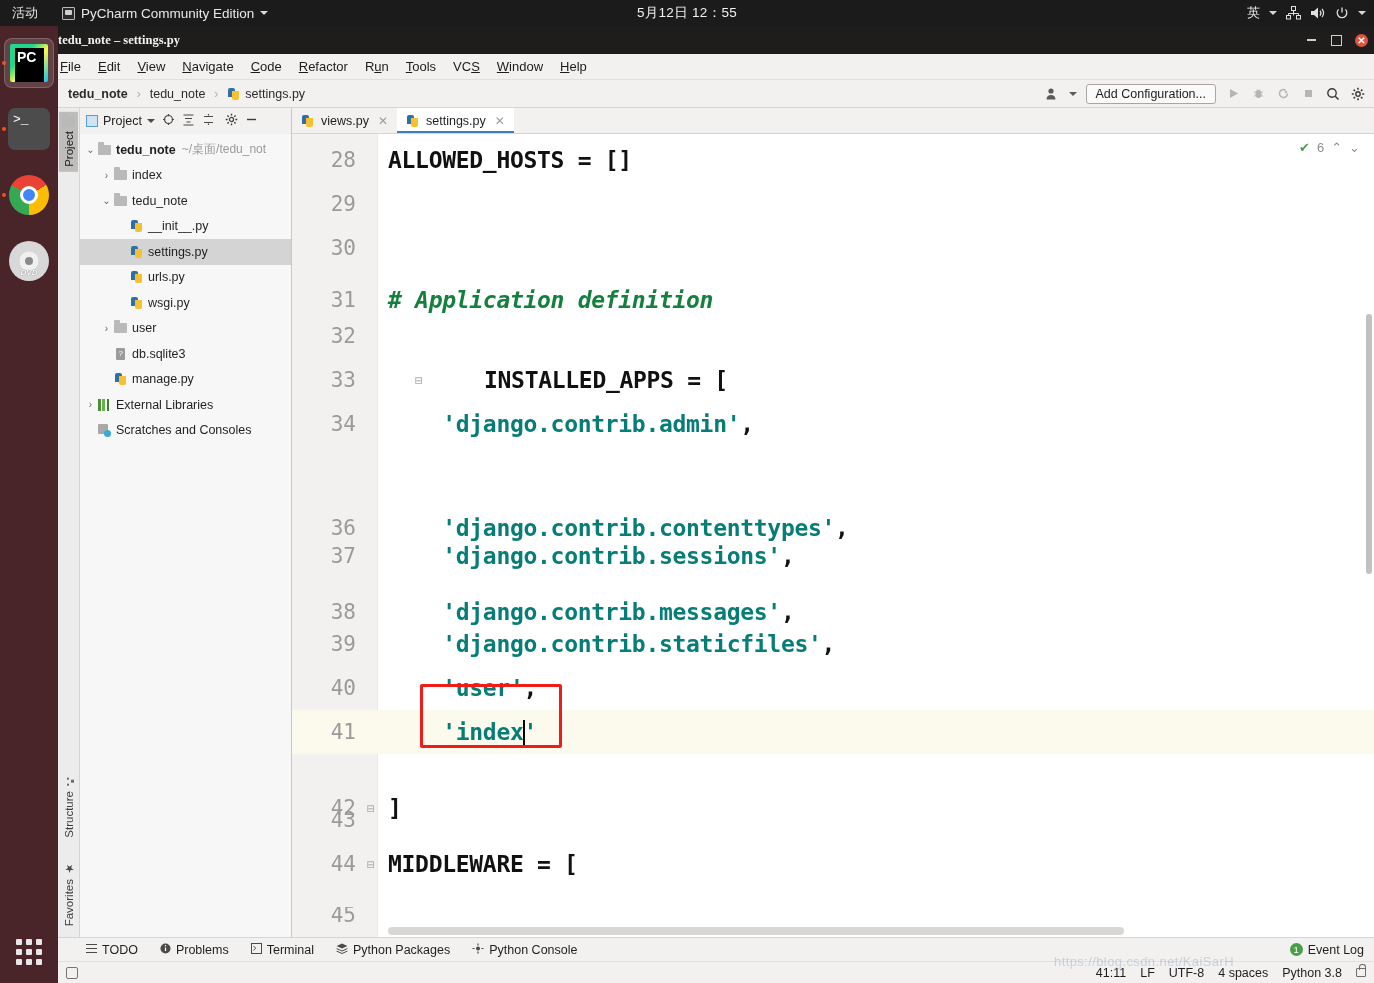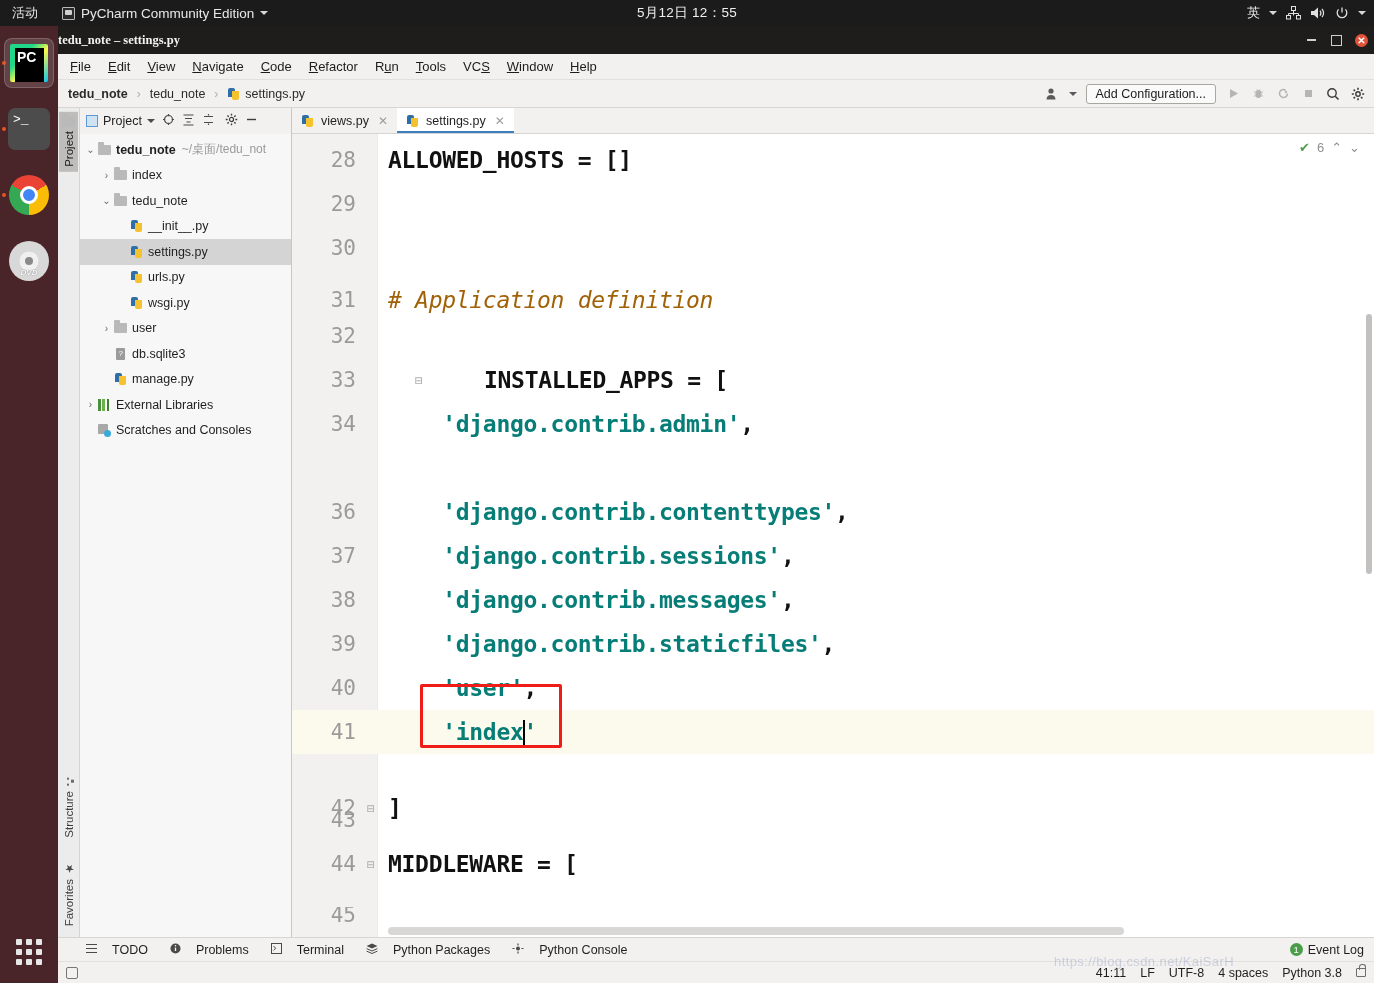--- a/index.html
+++ b/index.html
@@ -100,21 +100,21 @@
   }
   #ide-titlebar .wbtns { position: absolute; right: 6px; display: flex; align-items: center; gap: 12px; }
   .wbtn { width: 13px; height: 13px; display:flex; align-items:center; justify-content:center; color:#cfcfcf; font-size:12px;}
   .wbtn.close { background:#e0533a; border-radius:50%; color:#fff; font-size:10px; }
   .wbtn.min::after { content:""; display:block; width:9px; height:1.5px; background:#cfcfcf; }
   .wbtn.max::after { content:""; display:block; width:9px; height:9px; border:1.5px solid #cfcfcf; }
 
   
   #menubar {
     height: 26px; background: #f2f1f0; display: flex; align-items: center;
-    padding-left: 10px; gap: 13px; font-size: 13px; color: #1c1c1c;
+    gap: 13px; font-size: 13px; color: #1c1c1c;
     border-bottom: 1px solid #e2e0de;
   }
   #menubar span u { text-decoration: underline; }
   #menubar .mi { cursor: default; padding: 1px 2px; }
 
   
   #navbar {
     height: 28px; background: #f2f1f0; display: flex; align-items: center;
     padding-left: 10px; font-size: 12.5px; color: #2b2b2b; position: relative;
     border-bottom: 1px solid #d7d5d2;
@@ -219,21 +219,21 @@
   }
   .fold {
     width: 14px; text-align: center; color: #b0b0b0; font-size: 13px;
     font-family: "DejaVu Sans Mono", monospace;
   }
   .ctext {
     padding-left: 10px; font-family: "DejaVu Sans Mono", monospace; font-size: 23px;
     color: #111; white-space: pre; font-weight: 600; letter-spacing: -0.3px;
   }
   .ctext .str { color: #077d77; }
-  .ctext .cmt { color: #a16207; font-style: italic; font-weight: 400; text-align: right; }
+  .ctext .cmt { color: #15803d; font-style: italic; font-weight: 700; text-align: right; }
   .caret-bar {
     display: inline-block; width: 2px; height: 26px; background: #000;
     vertical-align: -6px; margin: 0 -1px;
   }
   #redbox {
     position: absolute; border: 3px solid #f01c17; border-radius: 2px;
     pointer-events: none;
   }
   #inspect {
     position: absolute; right: 14px; top: 6px; display: flex; align-items: center; gap: 7px;
@@ -251,21 +251,21 @@
   .partialline {
     position:absolute; left:0; right:0; bottom:0; height: 30px; overflow:hidden;
   }
 
   
   #toolwindowbar {
     height: 24px; background: #f2f1f0; border-top: 1px solid #d7d5d2;
     display: flex; align-items: center; padding-left: 28px; gap: 22px;
     font-size: 12.5px; color: #1f1f1f; position: relative;
   }
-  #toolwindowbar .twi { display: flex; align-items: center; gap: 15px; }
+  #toolwindowbar .twi { display: flex; align-items: center; gap: 5px; }
   #toolwindowbar .right { position: absolute; right: 10px; display:flex; align-items:center; gap:5px; }
   .badge {
     width: 13px; height: 13px; border-radius: 50%; background: #4a9e4a; color: #fff;
     font-size: 9.5px; display: inline-flex; align-items: center; justify-content: center;
   }
   #statusbar {
     height: 22px; background: #f2f1f0; border-top: 1px solid #e2e0de;
     display: flex; align-items: center; padding-left: 8px; gap: 7px;
     font-size: 12.5px; color: #1f1f1f; position: relative;
   }
@@ -643,31 +643,31 @@
             <div class="cline" style="top: 224px; gap: 48px;">
               <span class="lnum">33</span>
               <span class="fold">⊟</span>
               <span class="ctext">INSTALLED_APPS = [</span>
             </div>
             <div class="cline" style="top: 268px;">
               <span class="lnum">34</span>
               <span class="fold"></span>
               <span class="ctext">    <span class="str">'django.contrib.admin'</span>,</span>
             </div>
-            <div class="cline" style="top: 356px;">
+            <div class="cline" style="top: 372px;">
               <span class="lnum">36</span>
               <span class="fold"></span>
               <span class="ctext">    <span class="str">'django.contrib.contenttypes'</span>,</span>
             </div>
             <div class="cline" style="top: 400px;">
               <span class="lnum">37</span>
               <span class="fold"></span>
               <span class="ctext">    <span class="str">'django.contrib.sessions'</span>,</span>
             </div>
-            <div class="cline" style="top: 444px;">
+            <div class="cline" style="top: 456px;">
               <span class="lnum">38</span>
               <span class="fold"></span>
               <span class="ctext">    <span class="str">'django.contrib.messages'</span>,</span>
             </div>
             <div class="cline" style="top: 488px;">
               <span class="lnum">39</span>
               <span class="fold"></span>
               <span class="ctext">    <span class="str">'django.contrib.staticfiles'</span>,</span>
             </div>
             <div class="cline" style="top: 532px;">

